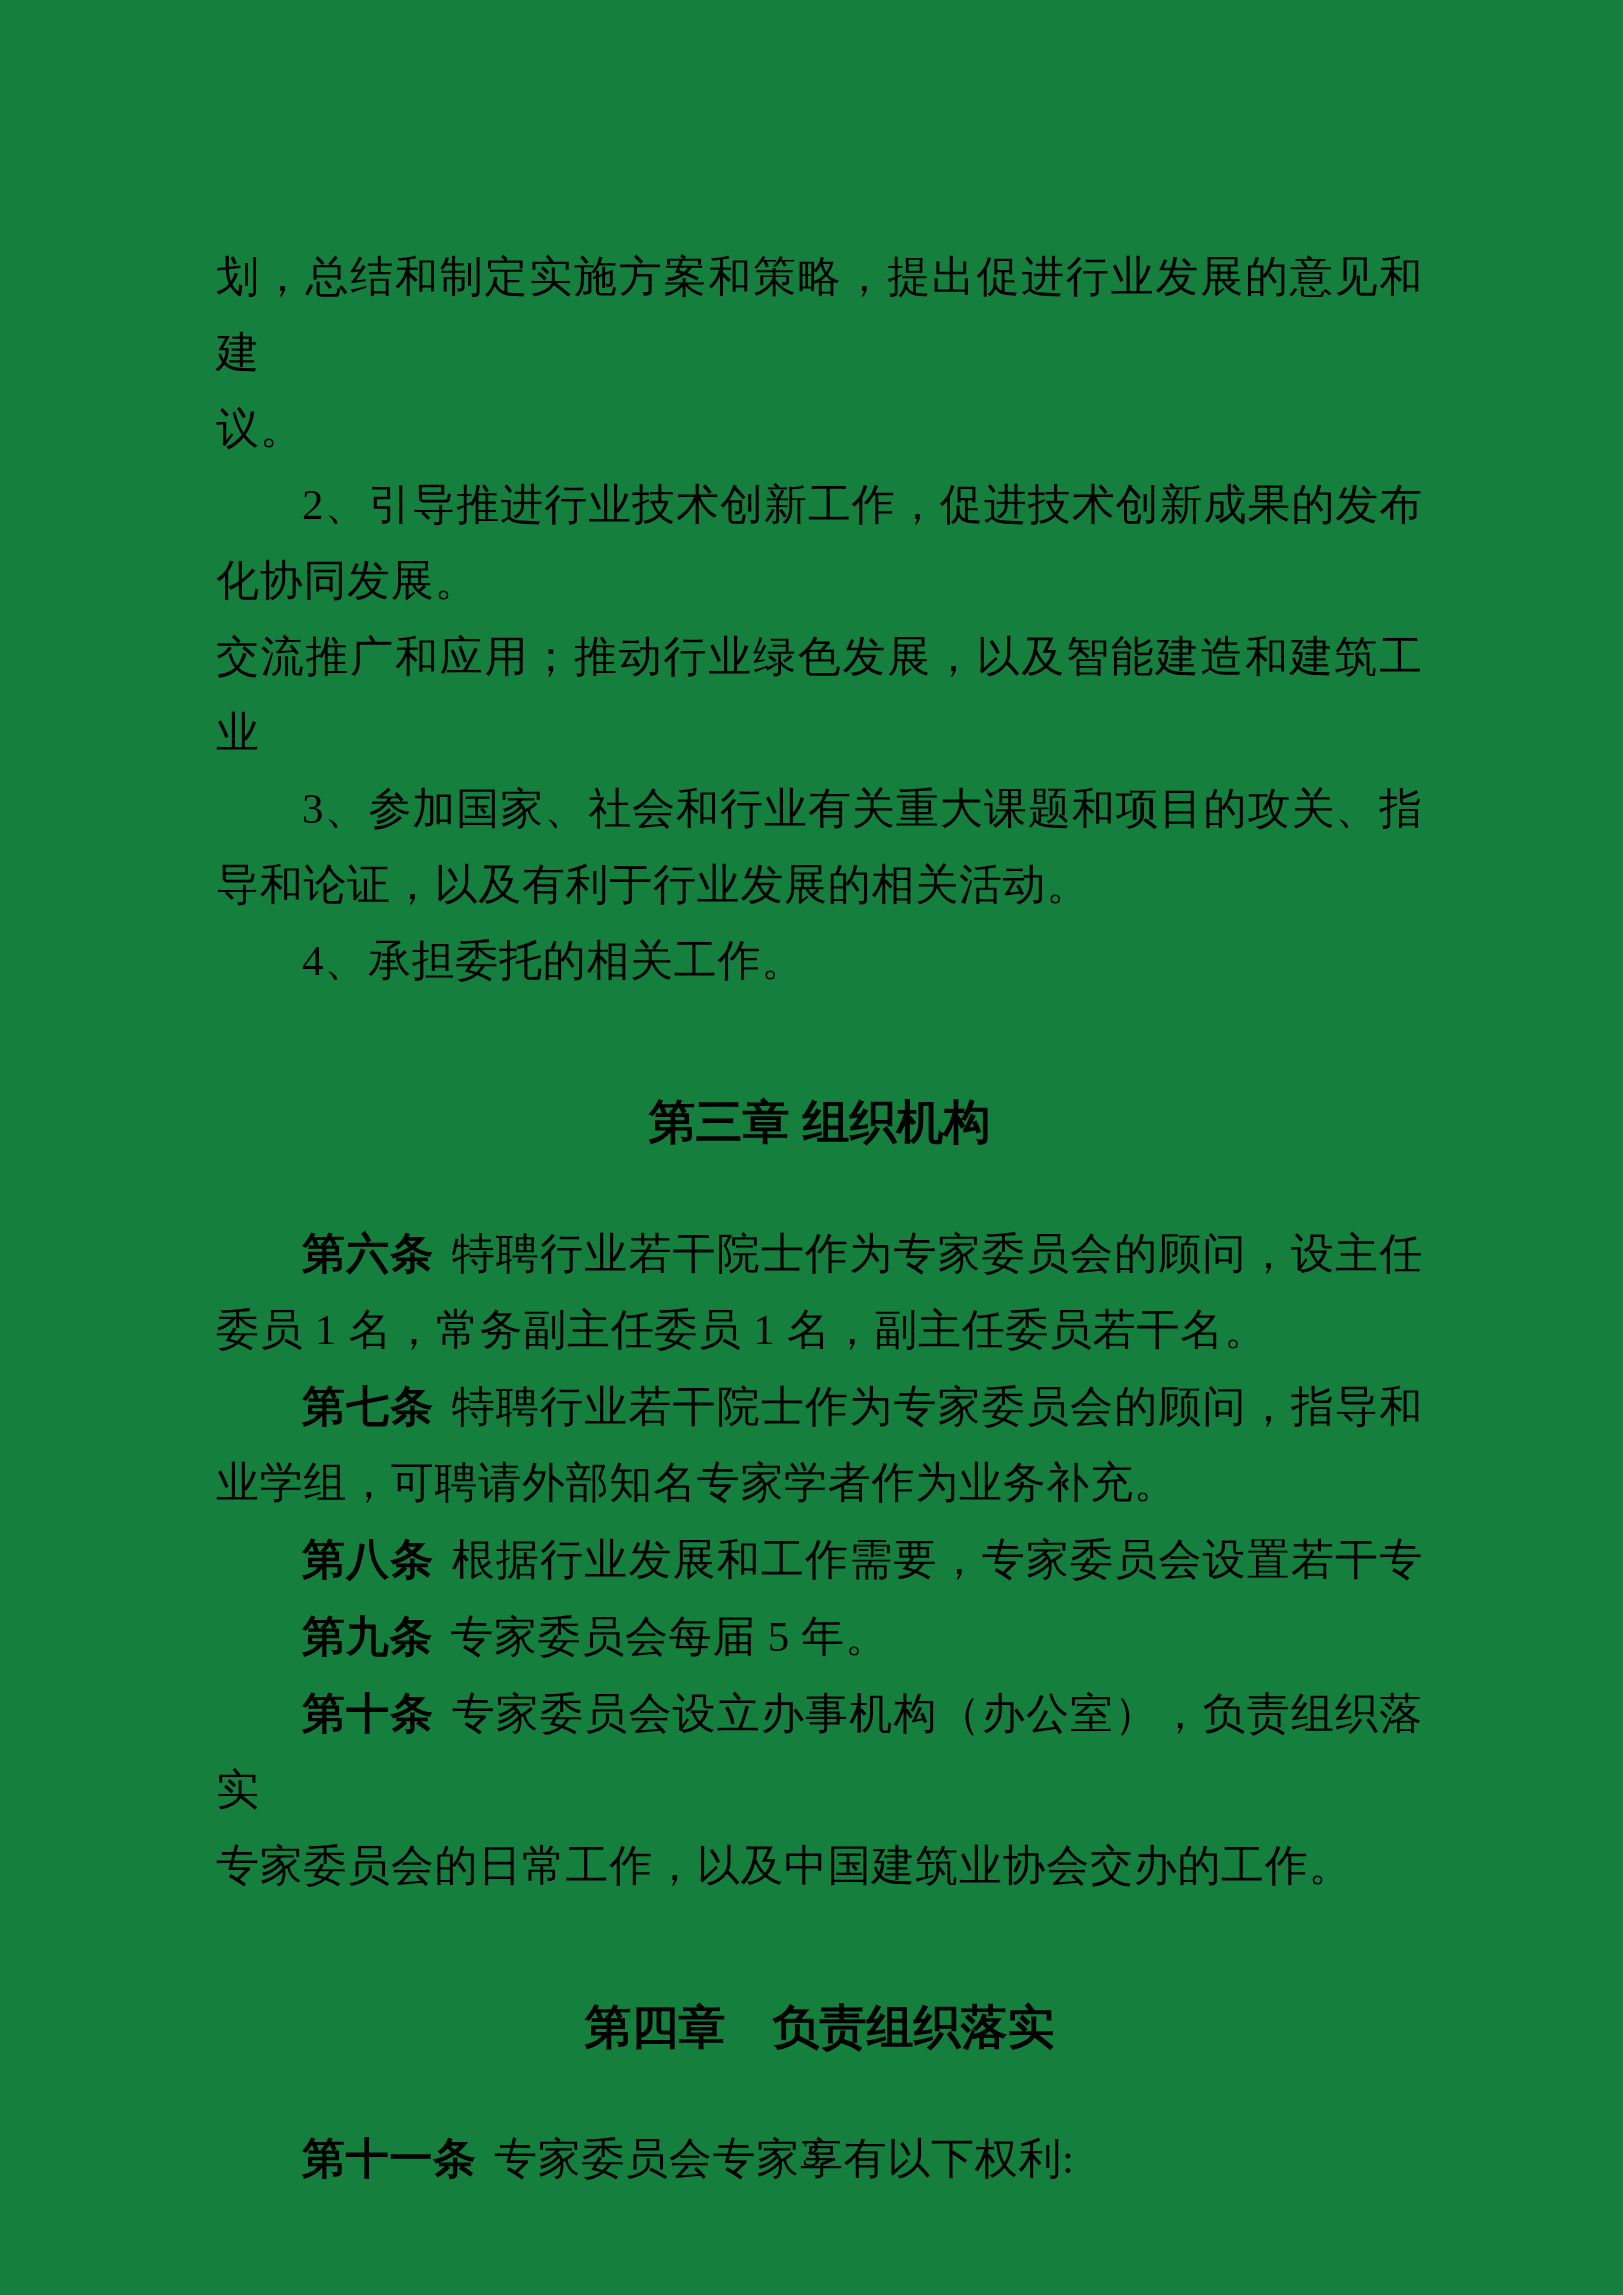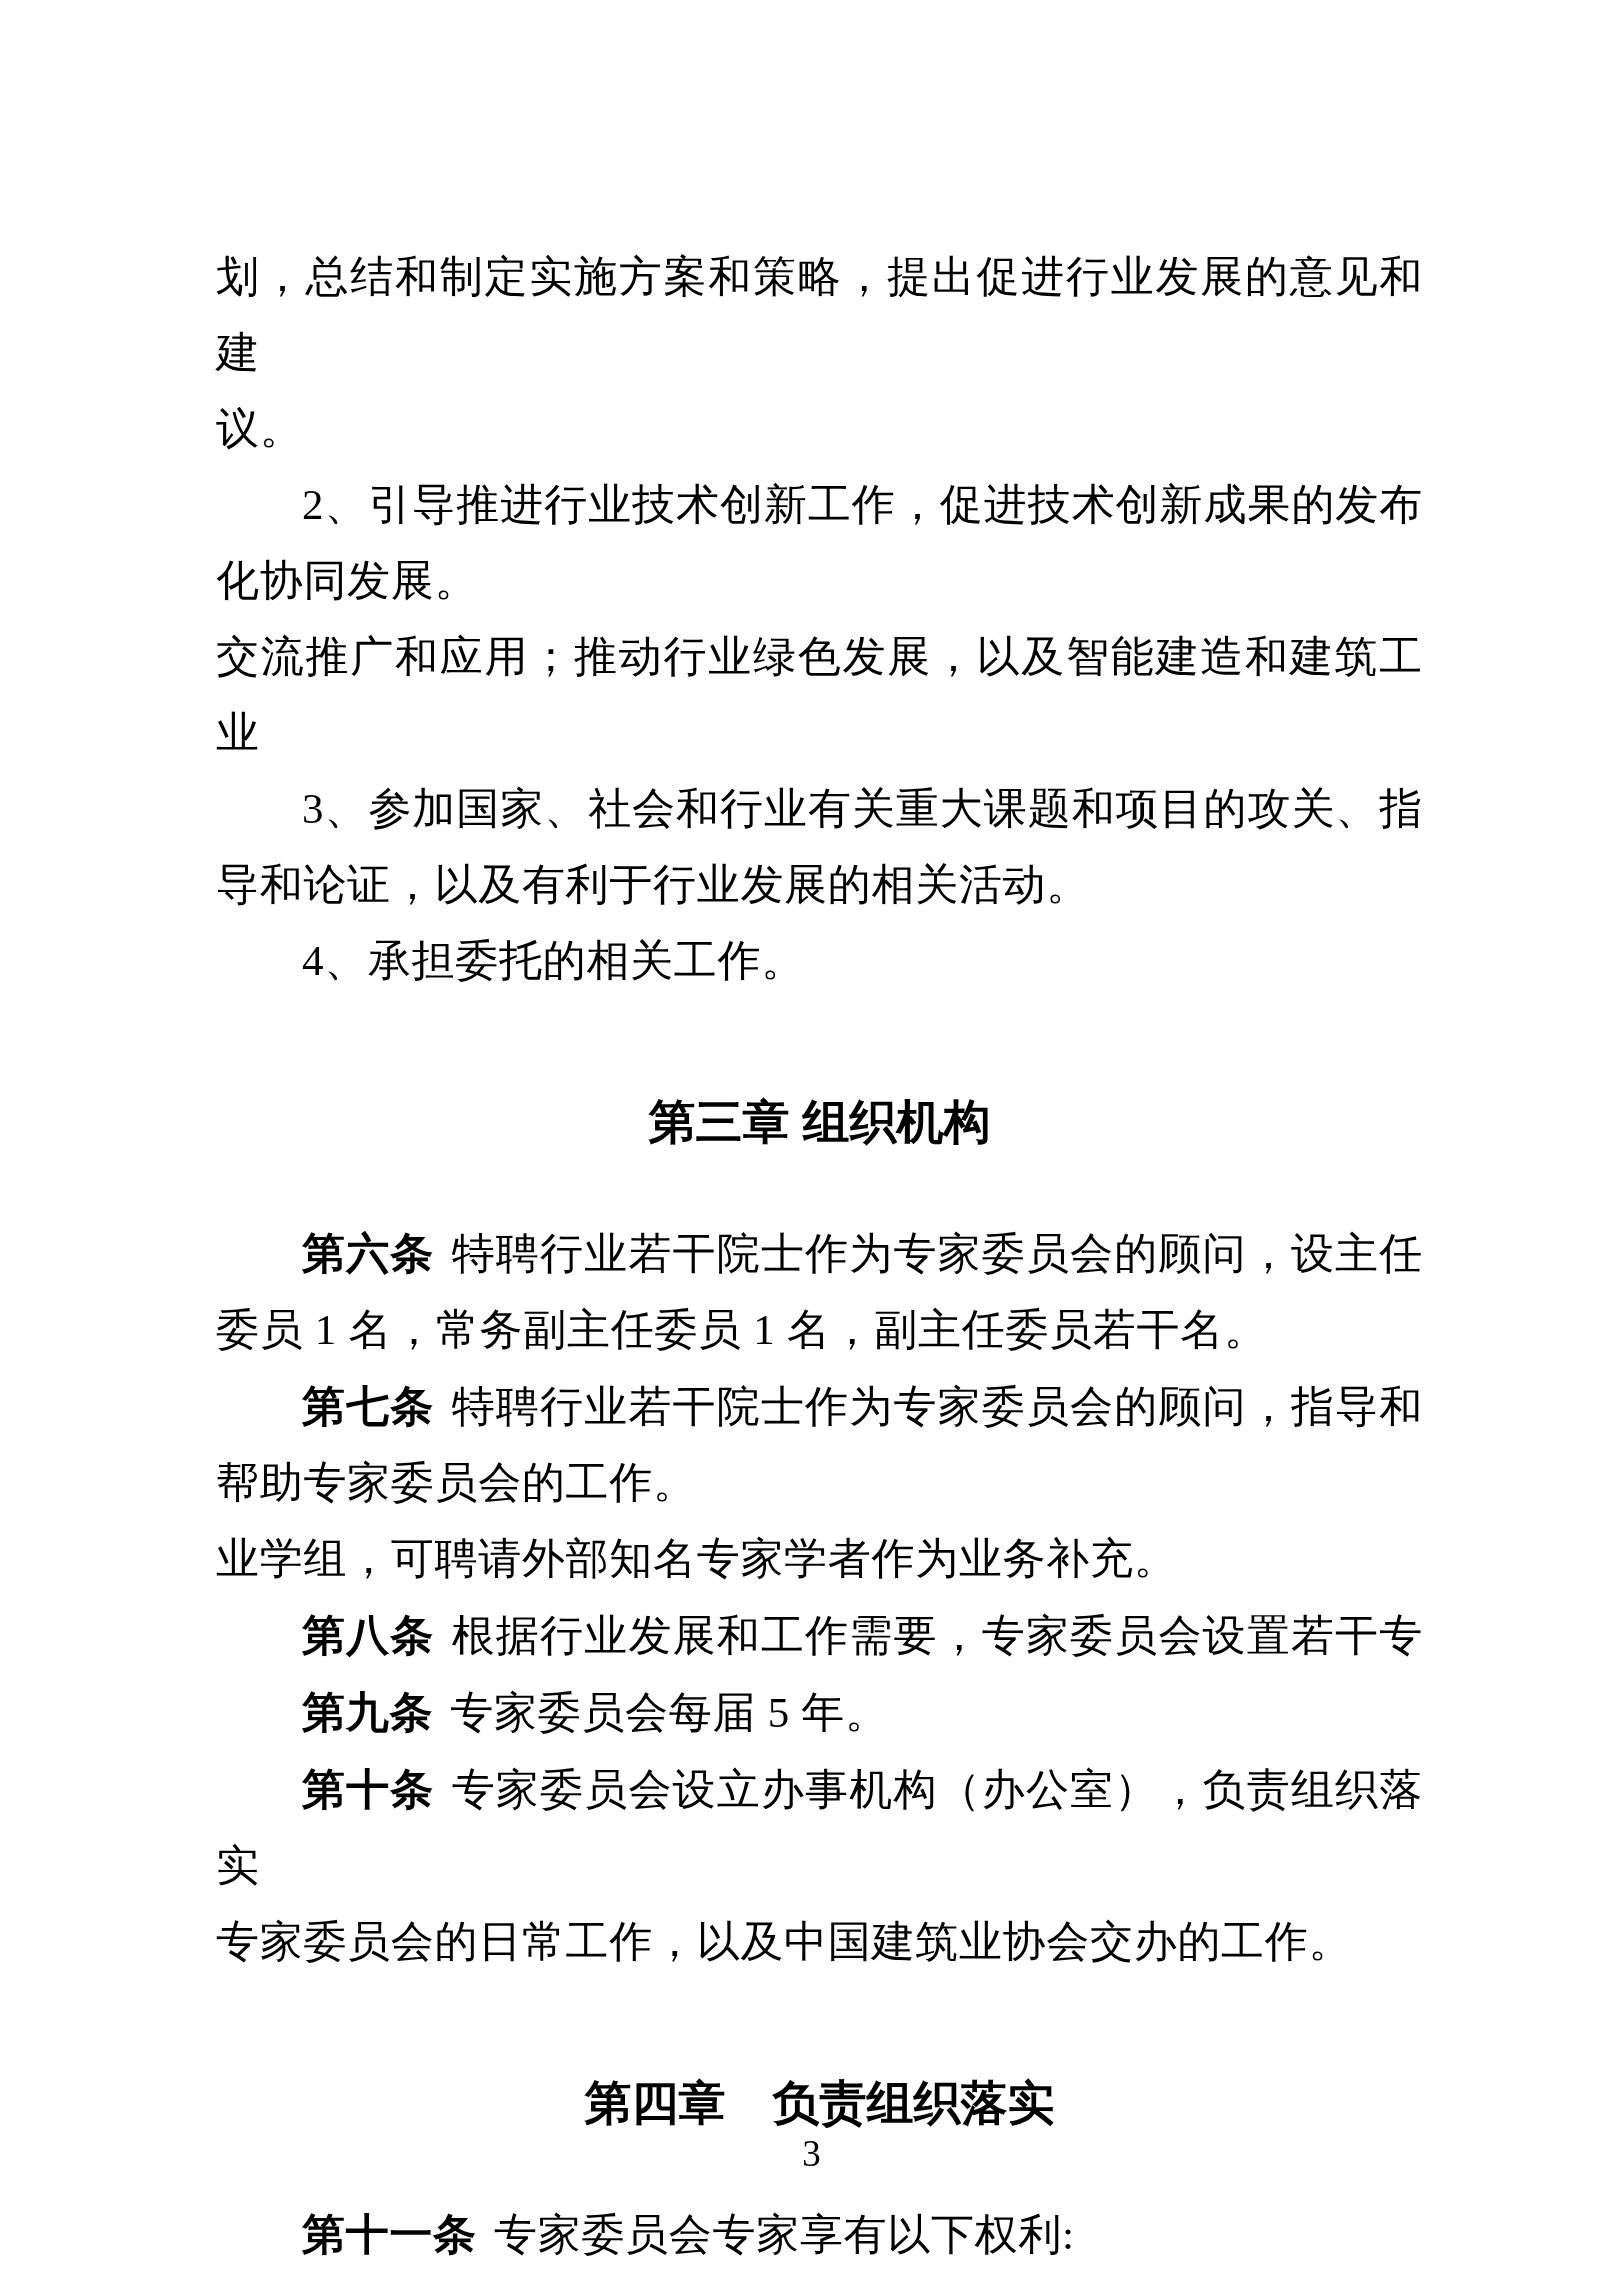--- a/index.html
+++ b/index.html
@@ -4,21 +4,21 @@
 <style>
   html, body {
     margin: 0;
     padding: 0;
     background: #9e9e9e;
   }
   .page {
     position: relative;
     width: 1623px;
     height: 2295px;
-    background: #ffffff;
+    background: #15803d;
     margin: 0 auto;
     overflow: hidden;
     font-family: "Liberation Serif", "DejaVu Serif", serif;
     color: #000000;
   }
   .content {
     position: absolute;
     left: 216px;
     right: 200px;
     top: 239px;
@@ -86,21 +86,20 @@
     <p class="line end"><span>导和论证，以及有利于行业发展的相关活动。</span></p>
 
     <p class="line end indent"><span>4、承担委托的相关工作。</span></p>
 
     <h2 class="heading">第三章 组织机构</h2>
 
     <p class="line full indent"><span class="article-label">第六条</span><span>特聘行业若干院士作为专家委员会的顾问，设主任</span></p>
     <p class="line end"><span>委员 1 名，常务副主任委员 1 名，副主任委员若干名。</span></p>
 
     <p class="line full indent"><span class="article-label">第七条</span><span>特聘行业若干院士作为专家委员会的顾问，指导和</span></p>
-    <p class="line end"><span>帮助专家委员会的工作。</span></p>
 
     <p class="line end"><span>业学组，可聘请外部知名专家学者作为业务补充。</span></p>
     <p class="line full indent"><span class="article-label">第八条</span><span>根据行业发展和工作需要，专家委员会设置若干专</span></p>
 
     <p class="line end indent"><span class="article-label">第九条</span><span>专家委员会每届 5 年。</span></p>
 
     <p class="line full indent"><span class="article-label">第十条</span><span>专家委员会设立办事机构（办公室），负责组织落实</span></p>
     <p class="line end"><span>专家委员会的日常工作，以及中国建筑业协会交办的工作。</span></p>
 
     <h2 class="heading">第四章　负责组织落实</h2>

